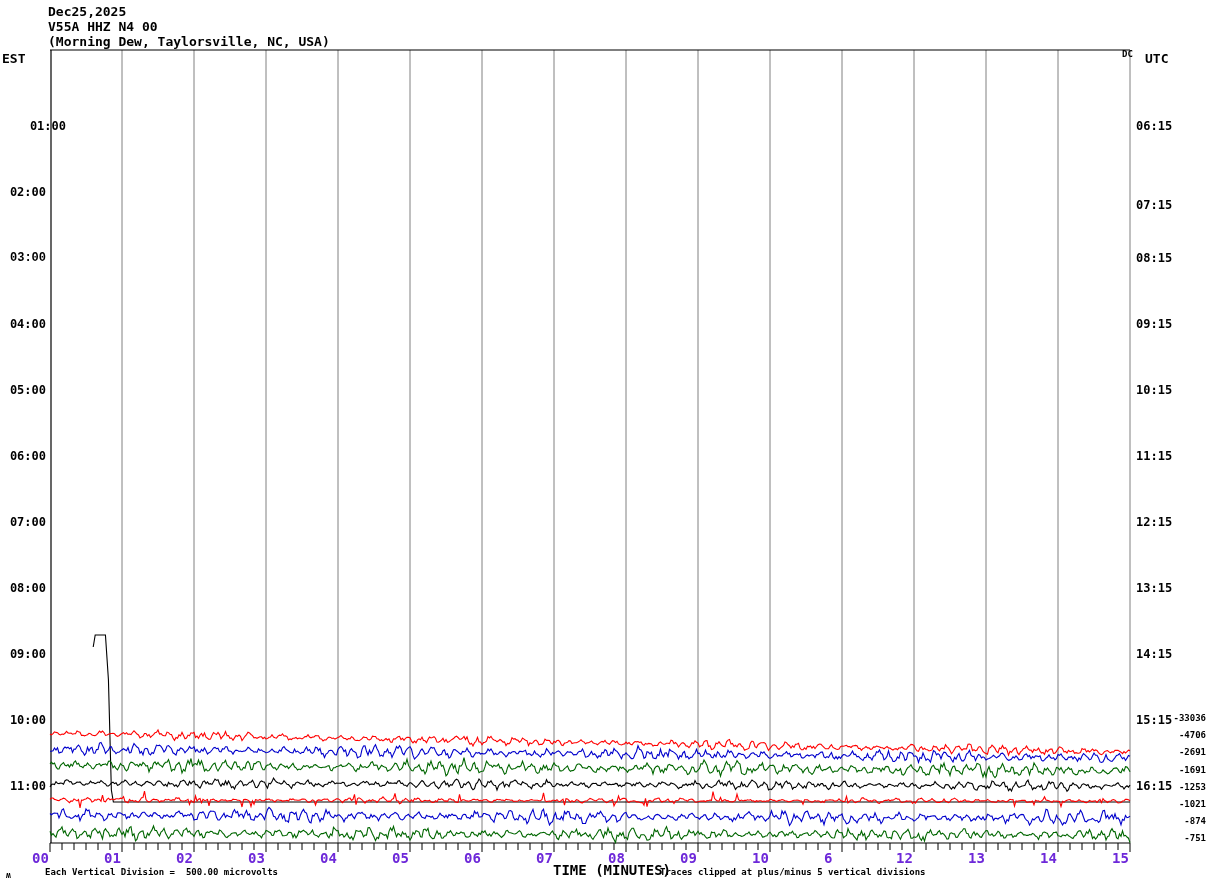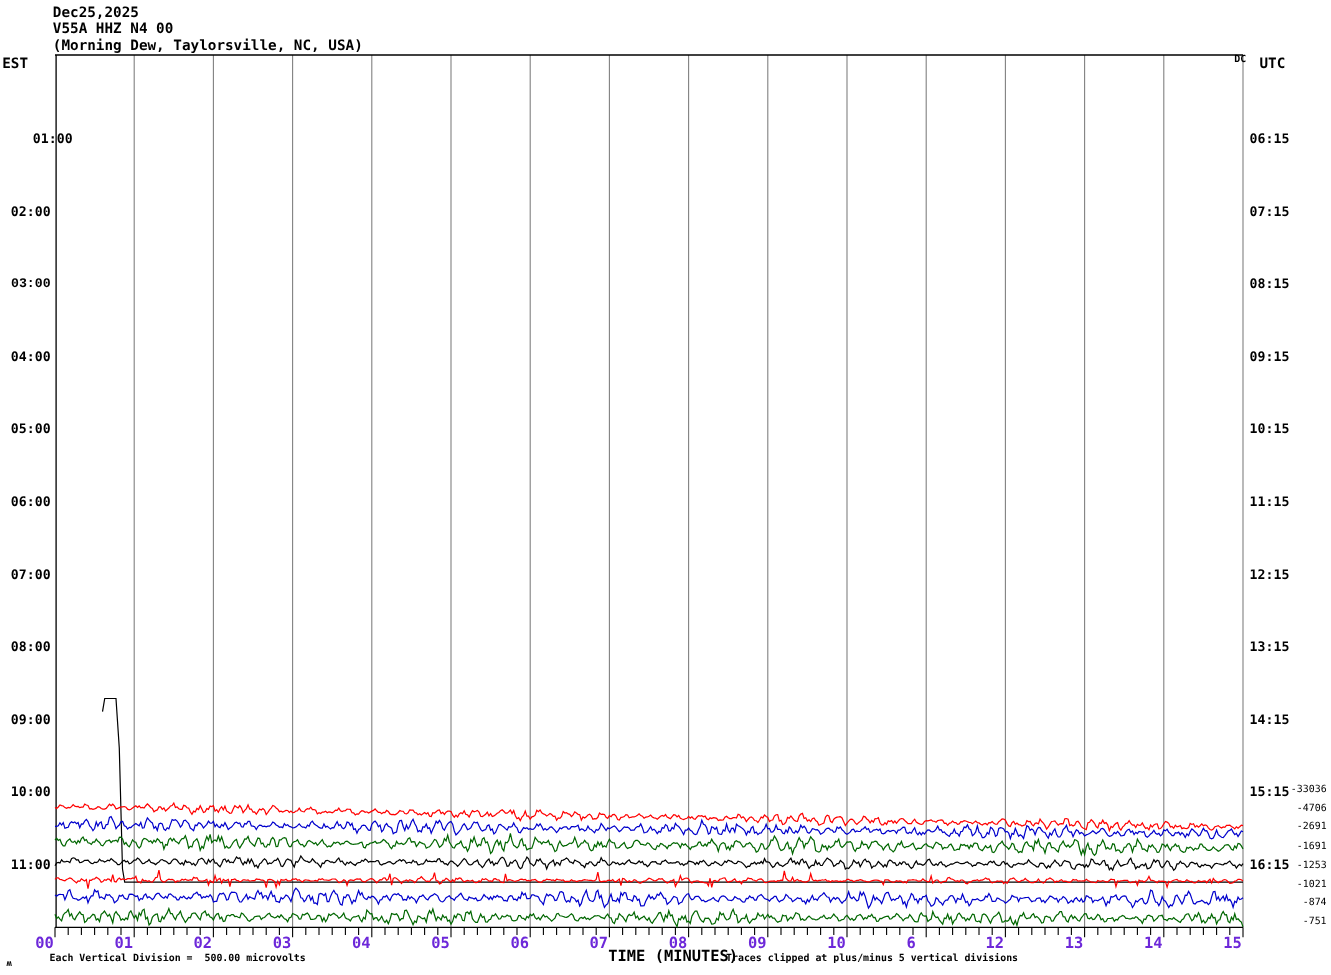--- a/index.html
+++ b/index.html
@@ -7,21 +7,21 @@
     width:1210px;height:886px;position:relative;background:#ffffff;
     font-family:"DejaVu Sans Mono","Liberation Mono",monospace;
     overflow:hidden;
   }
   .abs{position:absolute;}
   .title-line{left:48px;font-size:13px;font-weight:bold;color:#000;white-space:pre;line-height:15px;}
   .axis-corner{font-size:13px;font-weight:bold;color:#000;}
   .time-label{font-size:12px;font-weight:bold;color:#000;white-space:nowrap;}
   .left-times .time-label{width:46px;text-align:right;left:0;}
   .right-times .time-label{left:1136px;}
-  .dc-val{font-size:9px;font-weight:normal;color:#000;width:62px;text-align:right;left:1144px;white-space:nowrap;}
+  .dc-val{font-size:9px;font-weight:bold;color:#000;width:62px;text-align:right;left:1144px;white-space:nowrap;}
   .x-tick-label{font-size:14px;font-weight:bold;color:#6d28d9;width:36px;margin-left:-18px;text-align:left;top:850px;}
   .x-title{font-size:14px;font-weight:bold;color:#000;top:862px;left:553px;white-space:pre;}
   .footer-small{font-size:9px;font-weight:bold;color:#000;top:867px;white-space:pre;}
   .mini-glyph{font-size:8px;font-weight:bold;color:#000;top:871px;left:6px;}
   svg{position:absolute;left:0;top:0;}
 </style>
 </head>
 <body>
 
 <svg id="plot" width="1210" height="886">
@@ -160,21 +160,21 @@
     <div class="abs time-label" style="top: 383px;">05:00</div>
     <div class="abs time-label" style="top: 449px;">06:00</div>
     <div class="abs time-label" style="top: 515px;">07:00</div>
     <div class="abs time-label" style="top: 581px;">08:00</div>
     <div class="abs time-label" style="top: 647px;">09:00</div>
     <div class="abs time-label" style="top: 713px;">10:00</div>
     <div class="abs time-label" style="top: 779px;">11:00</div>
   </div>
 <div class="right-times">
     <div class="abs time-label" style="top: 119px;">06:15</div>
-    <div class="abs time-label" style="top: 185px; text-align: center;">07:15</div>
+    <div class="abs time-label" style="top: 198px; text-align: center;">07:15</div>
     <div class="abs time-label" style="top: 251px;">08:15</div>
     <div class="abs time-label" style="top: 317px;">09:15</div>
     <div class="abs time-label" style="top: 383px;">10:15</div>
     <div class="abs time-label" style="top: 449px;">11:15</div>
     <div class="abs time-label" style="top: 515px;">12:15</div>
     <div class="abs time-label" style="top: 581px;">13:15</div>
     <div class="abs time-label" style="top: 647px; text-align: center;">14:15</div>
     <div class="abs time-label" style="top: 713px;">15:15</div>
     <div class="abs time-label" style="top: 779px;">16:15</div>
   </div>

